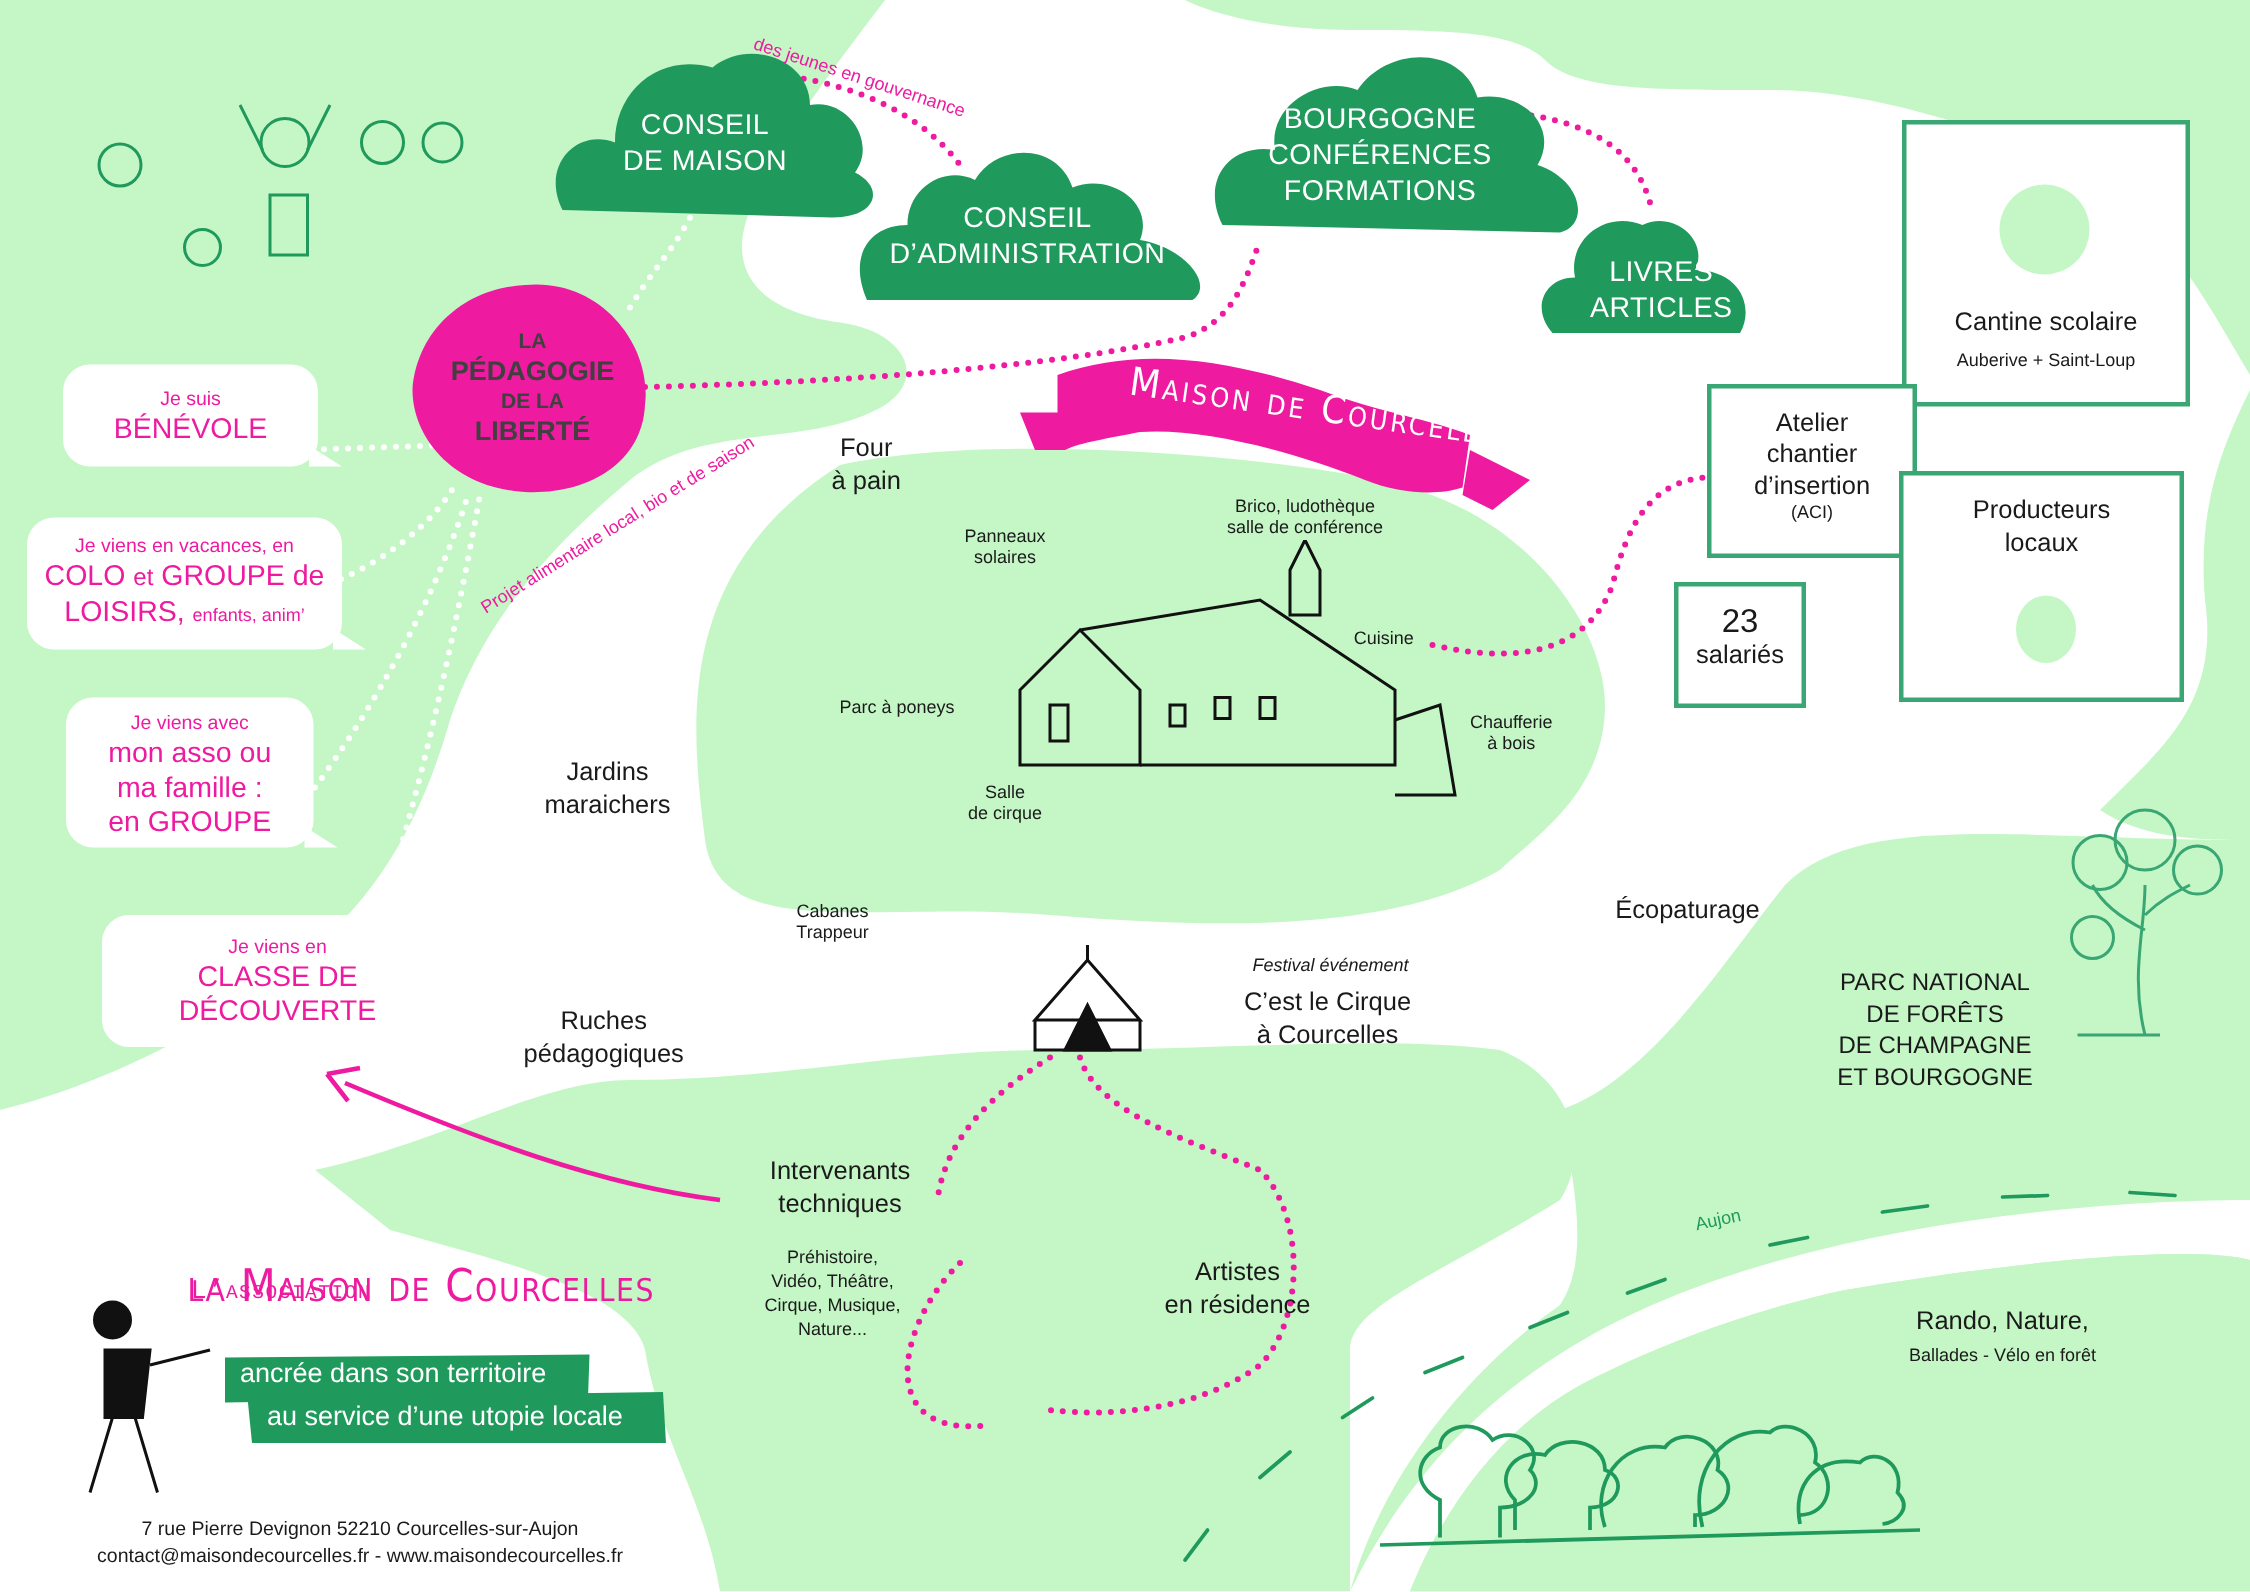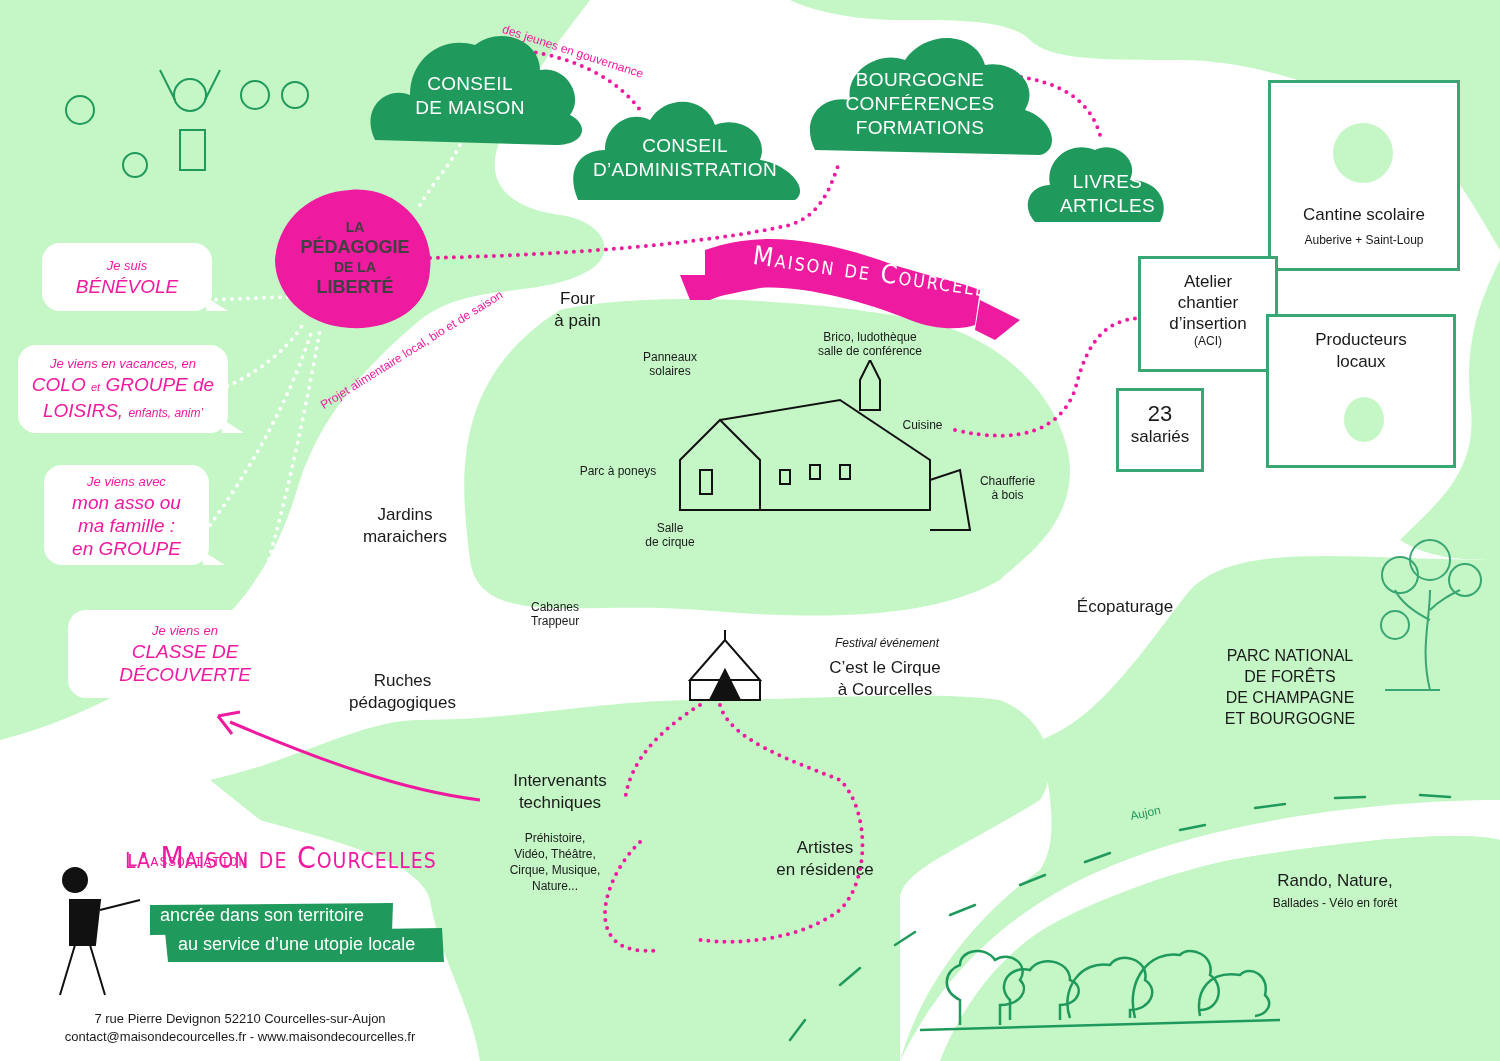--- a/index.html
+++ b/index.html
@@ -1,21 +1,21 @@
 <!DOCTYPE html>
 <html><head>
 <meta charset="utf-8">
 <style>
   html,body{margin:0;padding:0;}
   body{width:1500px;height:1061px;position:relative;overflow:hidden;background:#ffffff;font-family:"Liberation Sans","DejaVu Sans",sans-serif;color:#1a1a1a;}
   #bg{position:absolute;left:0;top:0;width:1500px;height:1061px;}
   .abs{position:absolute;}
   .center{text-align:center;}
   .cloud-text{position:absolute;color:#fff;text-align:center;font-size:19px;line-height:24px;letter-spacing:0.3px;}
-  .bubble{position:absolute;background:#fff;border-radius:18px;text-align:center;color:#ee1aa0;font-style:italic;}
+  .bubble{position:absolute;background:#fff;border-radius:18px;text-align:center;color:#ee1aa0;}
   .bubble .small{font-size:13px;display:block;line-height:18px;}
   .bubble .big{font-size:19px;display:block;line-height:23px;}
   .bubble .tail{position:absolute;right:-16px;bottom:0;width:0;height:0;border-left:22px solid #fff;border-top:14px solid transparent;}
   .lbl{position:absolute;text-align:center;color:#1a1a1a;}
   .lbl-md{font-size:17px;line-height:22px;}
   .lbl-sm{font-size:12px;line-height:16px;}
   .lbl-xs{font-size:11px;line-height:14px;}
   .box{position:absolute;border:3px solid #3aa673;background:#fff;text-align:center;}
   .banner-text{position:absolute;color:#fff;font-family:"DejaVu Sans Condensed","DejaVu Sans",sans-serif;font-size:26px;letter-spacing:2px;font-variant:small-caps;}
   .pink{color:#ee1aa0;}
@@ -129,21 +129,21 @@
 
 <div class="banner-text" style="left:752px;top:258px;transform:rotate(8deg);">Maison de Courcelles</div>
 
 <div class="bubble" style="left:42px;top:243px;width:170px;height:68px;">
   <span class="small" style="margin-top:14px;">Je suis</span>
   <span class="big">BÉNÉVOLE</span>
   <span class="tail"></span>
 </div>
 <div class="bubble" style="left:18px;top:345px;width:210px;height:88px;">
   <span class="small" style="margin-top:10px;">Je viens en vacances, en</span>
-  <span class="big"><span>COLO</span> <span style="font-size:11px;">et</span> <span>GROUPE de</span></span>
+  <span class="big"><span>COLO</span> <span style="font-size:16px;">et</span> <span>GROUPE de</span></span>
   <span class="big"><span>LOISIRS,</span> <span style="font-size:12px;">enfants, anim’</span></span>
   <span class="tail"></span>
 </div>
 <div class="bubble" style="left:44px;top:465px;width:165px;height:100px;">
   <span class="small" style="margin-top:8px;">Je viens avec</span>
   <span class="big">mon asso ou</span>
   <span class="big">ma famille :</span>
   <span class="big">en GROUPE</span>
   <span class="tail"></span>
 </div>
@@ -204,21 +204,21 @@
 
 <div class="lbl lbl-xs" style="left:625px;top:350px;width:90px;font-size:12px;">
   <div>Panneaux</div>
   <div>solaires</div>
 </div>
 <div class="lbl lbl-xs" style="left:810px;top:330px;width:120px;font-size:12px;">
   <div>Brico, ludothèque</div>
   <div>salle de conférence</div>
 </div>
 <div class="lbl lbl-xs" style="left:895px;top:418px;width:55px;font-size:12px;">Cuisine</div>
-<div class="lbl lbl-xs" style="left:553px;top:464px;width:90px;font-size:12px;margin-left:20px;">Parc à poneys</div>
+<div class="lbl lbl-xs" style="left:553px;top:464px;width:90px;font-size:12px;">Parc à poneys</div>
 <div class="lbl lbl-xs" style="left:635px;top:521px;width:70px;font-size:12px;">
   <div>Salle</div>
   <div>de cirque</div>
 </div>
 <div class="lbl lbl-xs" style="left:970px;top:474px;width:75px;font-size:12px;">
   <div>Chaufferie</div>
   <div>à bois</div>
 </div>
 
 <svg class="abs" style="left:660px;top:360px;" width="320" height="200">

